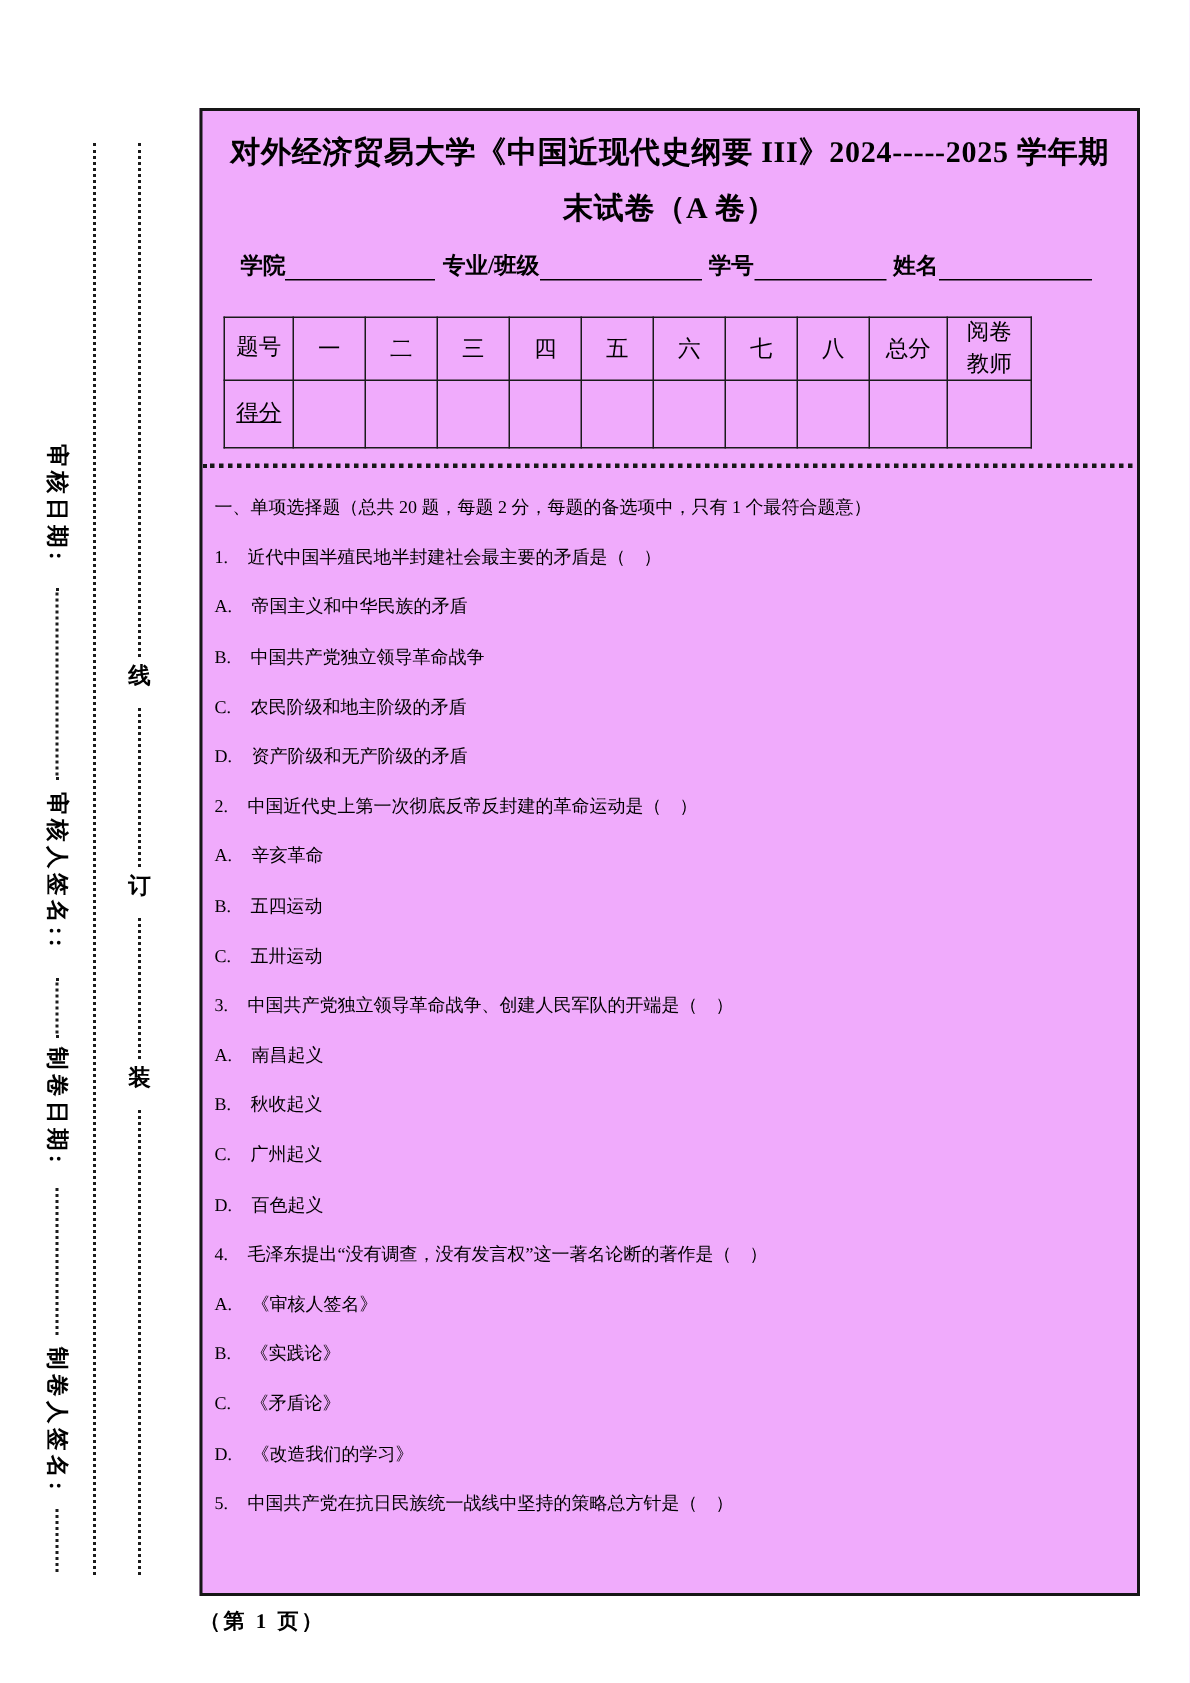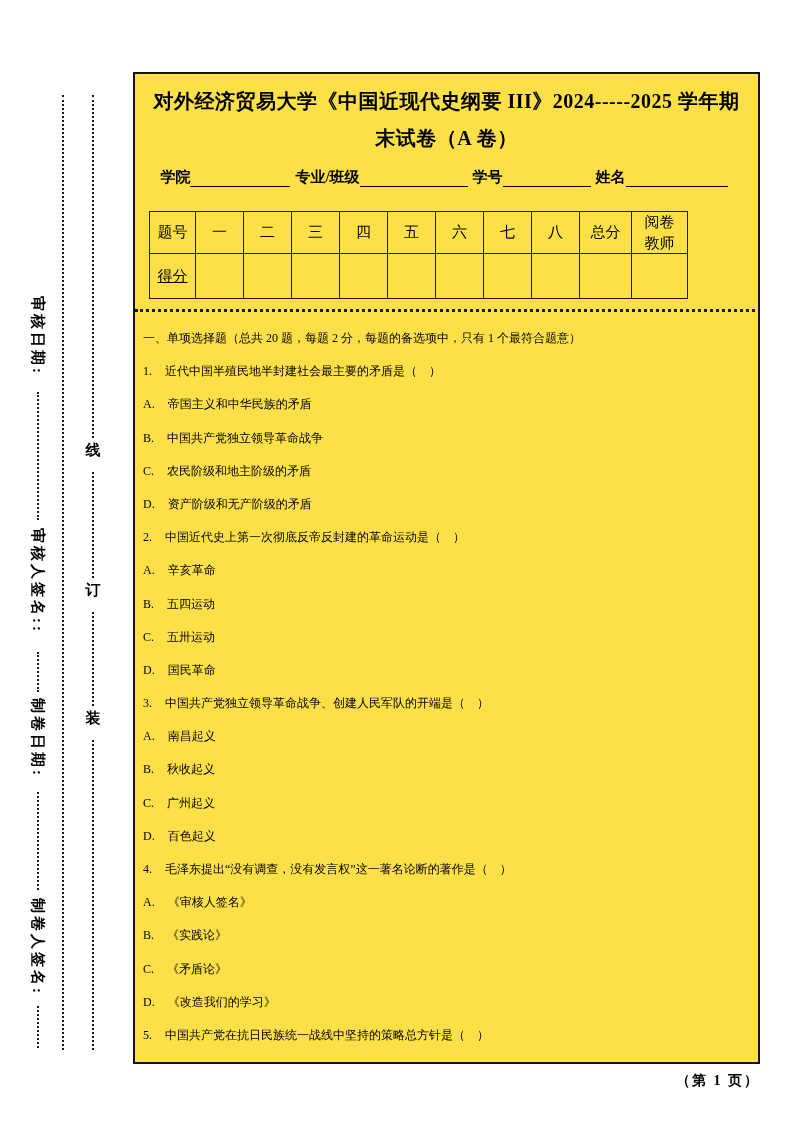--- a/index.html
+++ b/index.html
@@ -18,21 +18,21 @@
     font-size:15px; font-weight:700; letter-spacing:3px; white-space:nowrap;
   }
   .bchar {
     position:absolute; width:20px; text-align:center;
     font-size:15px; font-weight:700;
   }
 
   
   .exam-box {
     position:absolute; left:133px; top:72px; width:627px; height:992px;
-    border:2px solid #161616; background:#fde047;
+    border:2px solid #161616; background:#f0abfc;
   }
   .title { text-align:center; font-weight:700; font-size:20px; letter-spacing:.5px; }
   .title.l1 { margin-top:14px; }
   .title.l2 { margin-top:10px; }
 
   .fields {
     display:flex; justify-content:center; align-items:flex-end;
     margin-top:16px; font-size:15px; font-weight:700;
   }
   .field { display:flex; align-items:flex-end; margin-right:5px; }
@@ -52,21 +52,21 @@
 
   .sep { margin:10px 3px 0 0; border-top:3px dotted #181818; height:0; }
 
   .content { margin:10px 8px 0 8px; font-size:12px; }
   .line { height:33.2px; line-height:33.2px; white-space:nowrap; }
   .qn { margin-right:13px; }
   .ol { margin-right:13px; }
 
   .footer {
     position:absolute; left:133px; width:627px; top:1072px;
-    text-align:right; font-size:14px; font-weight:700; letter-spacing:2px;
+    text-align:left; font-size:14px; font-weight:700; letter-spacing:2px;
   }
 </style>
 </head>
 <body>
 
 <div class="page">
 
   <div class="rot-label" style="left:47px; top:296px;">审核日期:</div>
   <div class="vdots" style="left:37px; top:392px; height:128px;"></div>
   <div class="rot-label" style="left:47px; top:528px;">审核人签名::</div>
@@ -149,21 +149,20 @@
       <div class="line"><span class="qn">1.</span><span>近代中国半殖民地半封建社会最主要的矛盾是（　）</span></div>
       <div class="line"><span class="ol">A.</span><span>帝国主义和中华民族的矛盾</span></div>
       <div class="line"><span class="ol">B.</span><span>中国共产党独立领导革命战争</span></div>
       <div class="line"><span class="ol">C.</span><span>农民阶级和地主阶级的矛盾</span></div>
       <div class="line"><span class="ol">D.</span><span>资产阶级和无产阶级的矛盾</span></div>
 
       <div class="line"><span class="qn">2.</span><span>中国近代史上第一次彻底反帝反封建的革命运动是（　）</span></div>
       <div class="line"><span class="ol">A.</span><span>辛亥革命</span></div>
       <div class="line"><span class="ol">B.</span><span>五四运动</span></div>
       <div class="line"><span class="ol">C.</span><span>五卅运动</span></div>
-      <div class="line"><span class="ol">D.</span><span>国民革命</span></div>
 
       <div class="line"><span class="qn">3.</span><span>中国共产党独立领导革命战争、创建人民军队的开端是（　）</span></div>
       <div class="line"><span class="ol">A.</span><span>南昌起义</span></div>
       <div class="line"><span class="ol">B.</span><span>秋收起义</span></div>
       <div class="line"><span class="ol">C.</span><span>广州起义</span></div>
       <div class="line"><span class="ol">D.</span><span>百色起义</span></div>
 
       <div class="line"><span class="qn">4.</span><span>毛泽东提出“没有调查，没有发言权”这一著名论断的著作是（　）</span></div>
       <div class="line"><span class="ol">A.</span><span>《审核人签名》</span></div>
       <div class="line"><span class="ol">B.</span><span>《实践论》</span></div>

